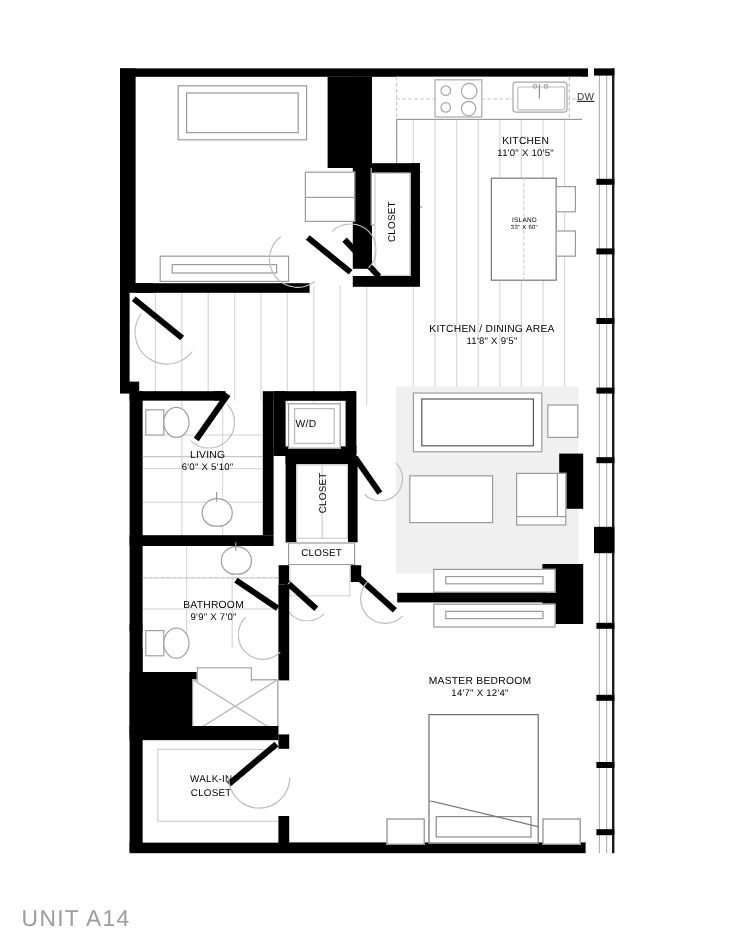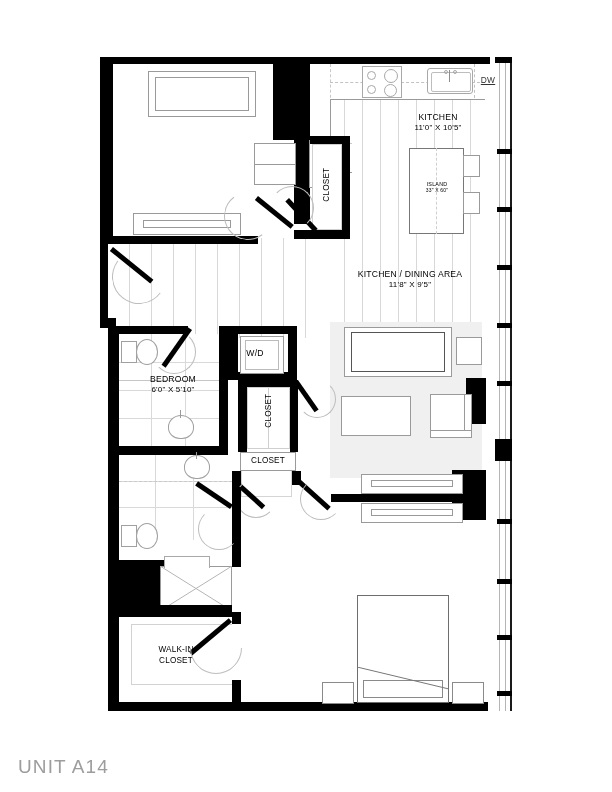--- a/index.html
+++ b/index.html
@@ -211,21 +211,21 @@
   </div>
 
   <div class="abs" style="left:121px;top:341px;width:16px;height:22px;border:1px solid #a0a0a0;background:#fff;"></div>
   <div class="abs" style="left:136px;top:339px;width:22px;height:26px;border:1px solid #a0a0a0;border-radius:50%;background:#fff;"></div>
 
   <div class="abs" style="left:168px;top:415px;width:26px;height:24px;border:1px solid #a0a0a0;border-radius:50% 50% 46% 46%;background:#fff;"></div>
   <div class="abs" style="left:180px;top:410px;width:1px;height:8px;background:#9a9a9a;"></div>
   <div class="abs" style="left:119px;top:380px;width:100px;height:1px;background:#c6c6c6;"></div>
 
   <div class="lbl" style="left:128px;top:375px;width:90px;">
-    <span class="nm">BEDROOM</span>
+    <span class="nm">LIVING</span>
     <span class="dm">6'0" X 5'10"</span>
   </div>
 
   <div class="leaf" style="left:192px;top:330px;width:46px;height:5px;transform:rotate(125deg);"></div>
   <div class="arc2" style="left:152px;top:330px;width:42px;height:42px;transform:rotate(90deg);"></div>
   <div class="abs wall" style="left:219px;top:326px;width:9px;height:120px;"></div>
   <div class="abs wall" style="left:108px;top:446px;width:120px;height:9px;"></div>
 
   <div class="abs wall" style="left:228px;top:326px;width:10px;height:52px;"></div>
   <div class="abs wall" style="left:228px;top:326px;width:68px;height:8px;"></div>
@@ -260,20 +260,24 @@
     <div class="abs tileh" style="left:0;top:52px;width:100%;height:1px;"></div>
     <div class="abs tilev" style="left:36px;top:0;width:1px;height:100%;"></div>
     <div class="abs tilev" style="left:74px;top:0;width:1px;height:100%;"></div>
   </div>
   <div class="abs" style="left:119px;top:481px;width:113px;height:0;border-top:1px dashed #c9c9c9;"></div>
   <div class="abs" style="left:184px;top:455px;width:26px;height:24px;border:1px solid #a0a0a0;border-radius:50% 50% 46% 46%;background:#fff;"></div>
   <div class="abs" style="left:196px;top:452px;width:1px;height:7px;background:#9a9a9a;"></div>
   <div class="abs" style="left:121px;top:525px;width:16px;height:22px;border:1px solid #a0a0a0;background:#fff;"></div>
   <div class="abs" style="left:136px;top:523px;width:22px;height:26px;border:1px solid #a0a0a0;border-radius:50%;background:#fff;"></div>
 
+  <div class="lbl" style="left:128px;top:500px;width:100px;">
+    <span class="nm">BATHROOM</span>
+    <span class="dm">9'9" X 7'0"</span>
+  </div>
   <div class="abs wall" style="left:232px;top:487px;width:9px;height:80px;"></div>
 
   <div class="leaf" style="left:230px;top:509px;width:42px;height:5px;transform:rotate(214deg);"></div>
   <div class="arc2" style="left:198px;top:508px;width:40px;height:40px;transform:rotate(180deg);"></div>
 
   <div class="abs wall" style="left:108px;top:560px;width:56px;height:52px;"></div>
   <div class="abs" style="left:160px;top:566px;width:72px;height:45px;border:1px solid #9a9a9a;background:#fff;"></div>
   <div class="abs" style="left:164px;top:556px;width:46px;height:12px;border:1px solid #a8a8a8;border-bottom:none;background:#fff;"></div>
   <svg class="abs" style="left:160px;top:566px;width:72px;height:45px;">
     <line x1="0" y1="0" x2="72" y2="45" stroke="#b5b5b5" stroke-width="1"></line>
@@ -285,20 +289,24 @@
   <div class="abs" style="left:131px;top:624px;width:101px;height:61px;border:1px solid #d2d2d2;border-right:none;"></div>
   <div class="lbl two" style="left:128px;top:644px;width:96px;">
     <span class="nm" style="font-weight:normal;font-size:8.2px;">WALK-IN</span>
     <span class="nm" style="font-weight:normal;font-size:8.2px;">CLOSET</span>
   </div>
   <div class="abs wall" style="left:232px;top:612px;width:9px;height:12px;"></div>
   <div class="abs wall" style="left:232px;top:680px;width:9px;height:26px;"></div>
   <div class="leaf" style="left:232px;top:622px;width:52px;height:5px;transform:rotate(140deg);"></div>
   <div class="arc2" style="left:190px;top:622px;width:50px;height:50px;transform:rotate(135deg);"></div>
 
+  <div class="lbl" style="left:330px;top:563px;width:140px;">
+    <span class="nm">MASTER BEDROOM</span>
+    <span class="dm">14'7" X 12'4"</span>
+  </div>
 
   <div class="abs" style="left:357px;top:595px;width:92px;height:108px;border:1px solid #6e6e6e;background:#fff;"></div>
   <div class="abs" style="left:363px;top:680px;width:80px;height:18px;border:1px solid #8a8a8a;background:#fff;"></div>
   <svg class="abs" style="left:357px;top:667px;width:92px;height:24px;">
     <line x1="0" y1="0" x2="92" y2="22" stroke="#777" stroke-width="1"></line>
   </svg>
   <div class="abs" style="left:322px;top:682px;width:32px;height:22px;border:1px solid #8a8a8a;background:#fff;"></div>
   <div class="abs" style="left:452px;top:682px;width:32px;height:22px;border:1px solid #8a8a8a;background:#fff;"></div>
 
   <div class="unit">UNIT A14</div>

